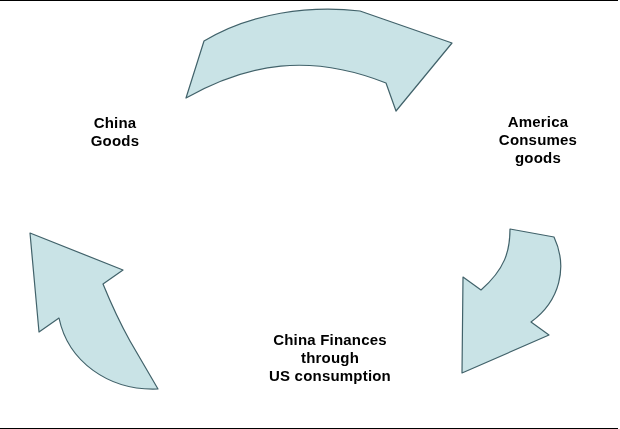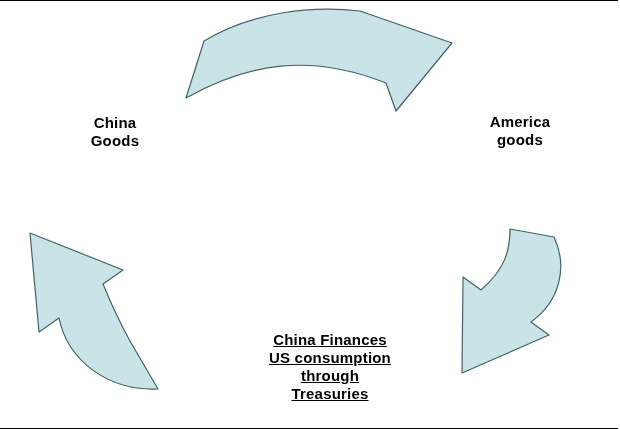--- a/index.html
+++ b/index.html
@@ -73,25 +73,25 @@
              C 108 390, 68 360, 59 317
              L 39 331
              Z" fill="#c9e3e6"></path>
   </svg>
 
   <div class="label" style="left:40px; top:113px; width:150px;">
     <div>China</div>
     <div>Goods</div>
   </div>
 
-  <div class="label" style="left:445px; top:112px; width:150px;">
+  <div class="label" style="left:463px; top:112px; width:150px;">
     <div>America</div>
+    <div>Consumes</div>
     <div>goods</div>
   </div>
 
-  <div class="label" style="left:232px; top:330px; width:196px;text-decoration:underline;">
+  <div class="label" style="left:232px; top:330px; width:196px;">
     <div>China Finances</div>
+    <div>through</div>
     <div>US consumption</div>
-    <div>through</div>
-    <div>Treasuries</div>
   </div>
 
 </div>
 
 </body></html>

